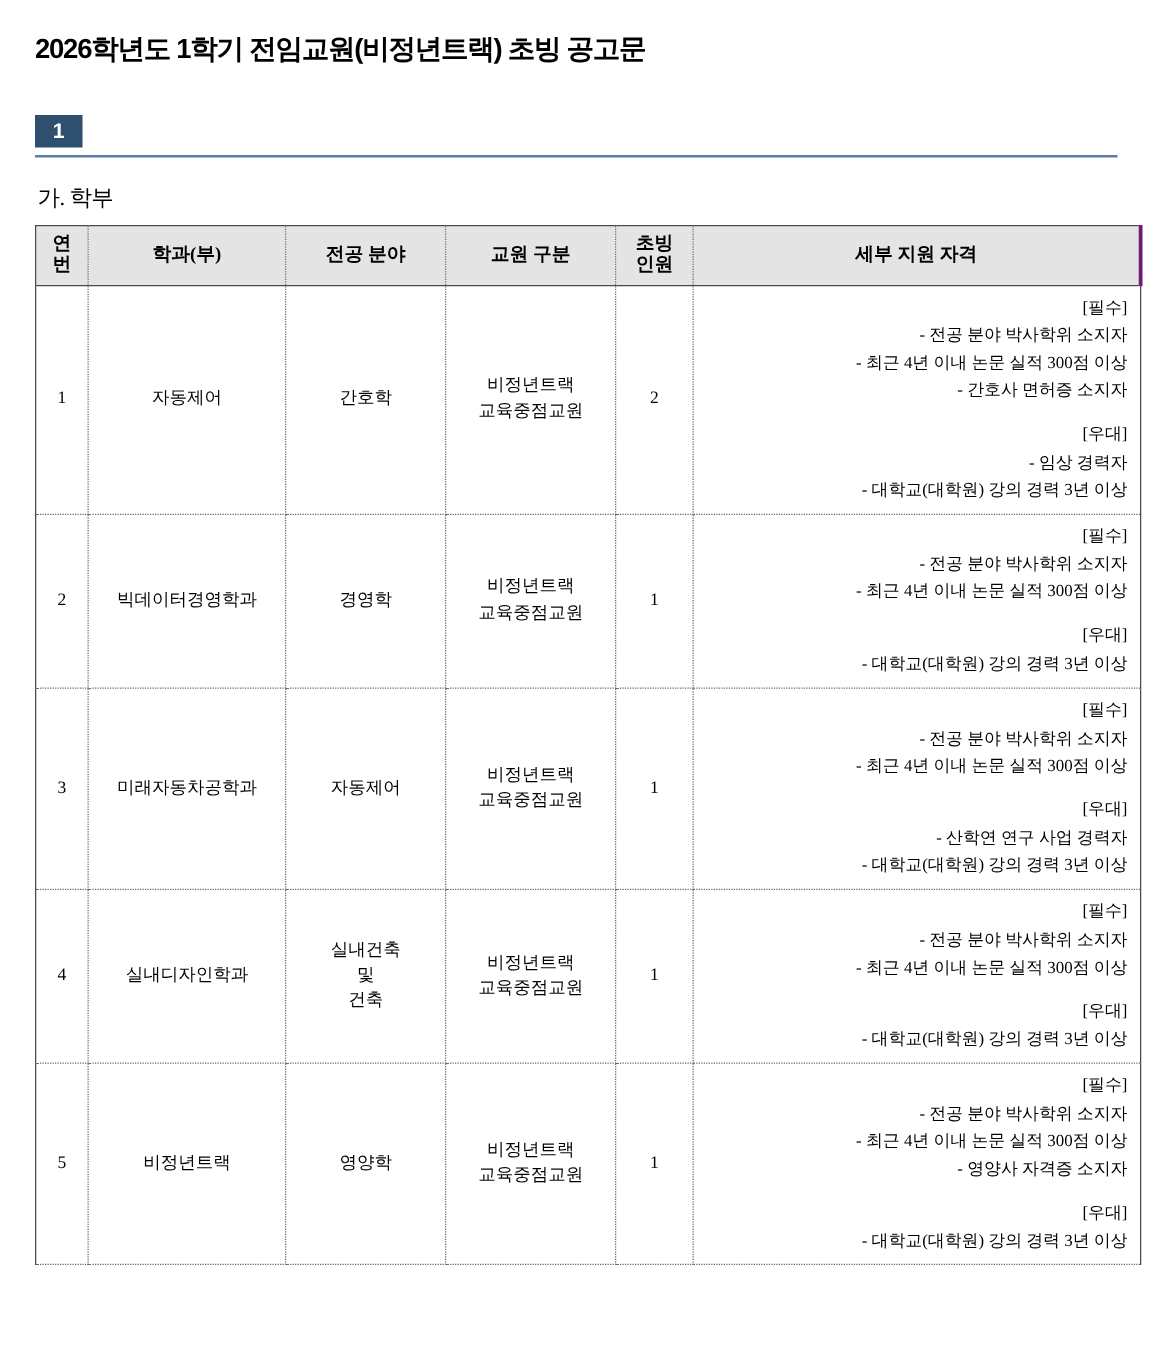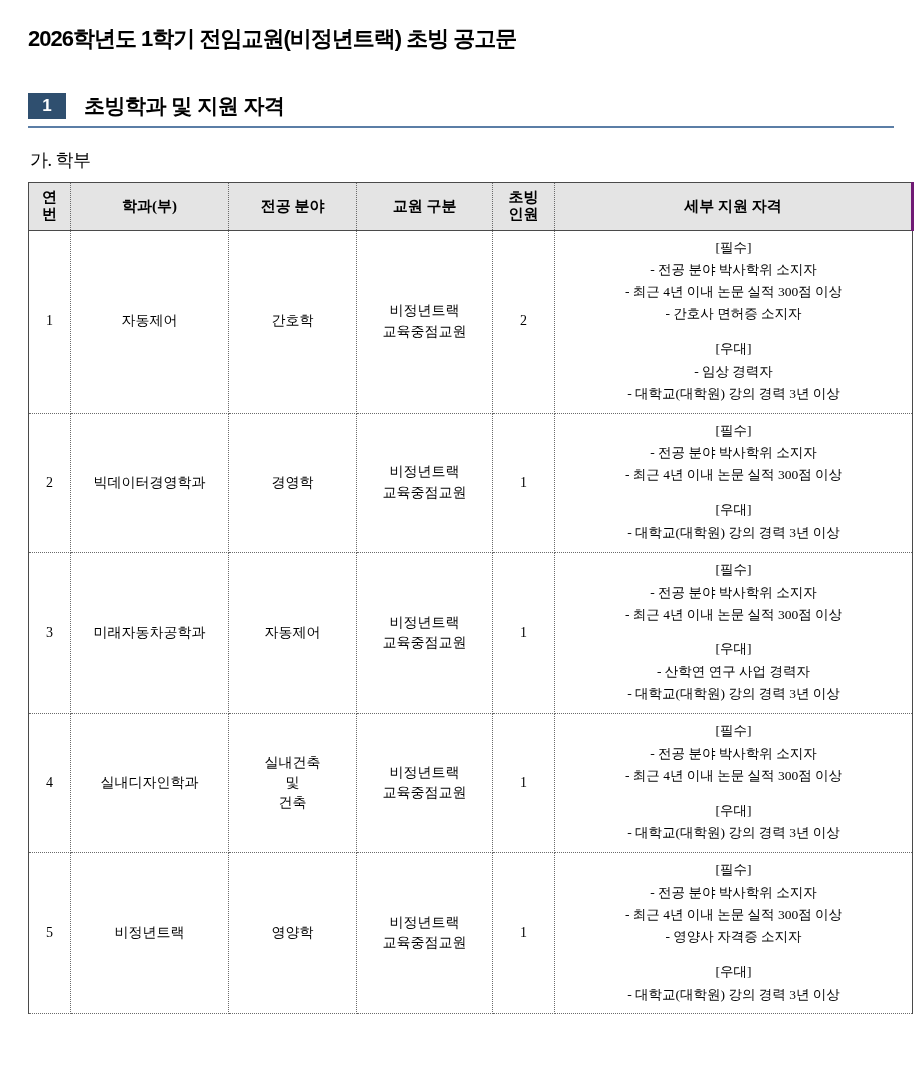--- a/index.html
+++ b/index.html
@@ -87,21 +87,21 @@
     border-bottom: 1px dotted #6a6a6a;
     font-size: 14px;
     text-align: center;
     vertical-align: middle;
     padding: 8px 4px;
     line-height: 1.45;
   }
   table.main td.edge-left { border-left: 1px solid #4a4a4a; }
   table.main td.edge-right { border-right: 1px solid #4a4a4a; }
   table.main td.qual {
-    text-align: center;
+    text-align: right;
     vertical-align: top;
     padding: 6px 10px 8px 10px;
     font-size: 13.5px;
     line-height: 1.62;
   }
   .col-no { width: 42px; }
   .col-dept { width: 158px; }
   .col-major { width: 128px; }
   .col-type { width: 136px; }
   .col-count { width: 62px; }
@@ -111,21 +111,20 @@
 </style>
 </head>
 <body>
 
 <div class="page">
 
   <h1 class="doc-title">2026학년도 1학기 전임교원(비정년트랙) 초빙 공고문</h1>
 
   <div class="section-head">
     <div class="section-num">1</div>
-    <div class="section-title">초빙학과 및 지원 자격</div>
   </div>
   <div class="section-rule"></div>
 
   <div class="subhead">가. 학부</div>
 
   <table class="main">
     <colgroup>
       <col class="col-no">
       <col class="col-dept">
       <col class="col-major">

